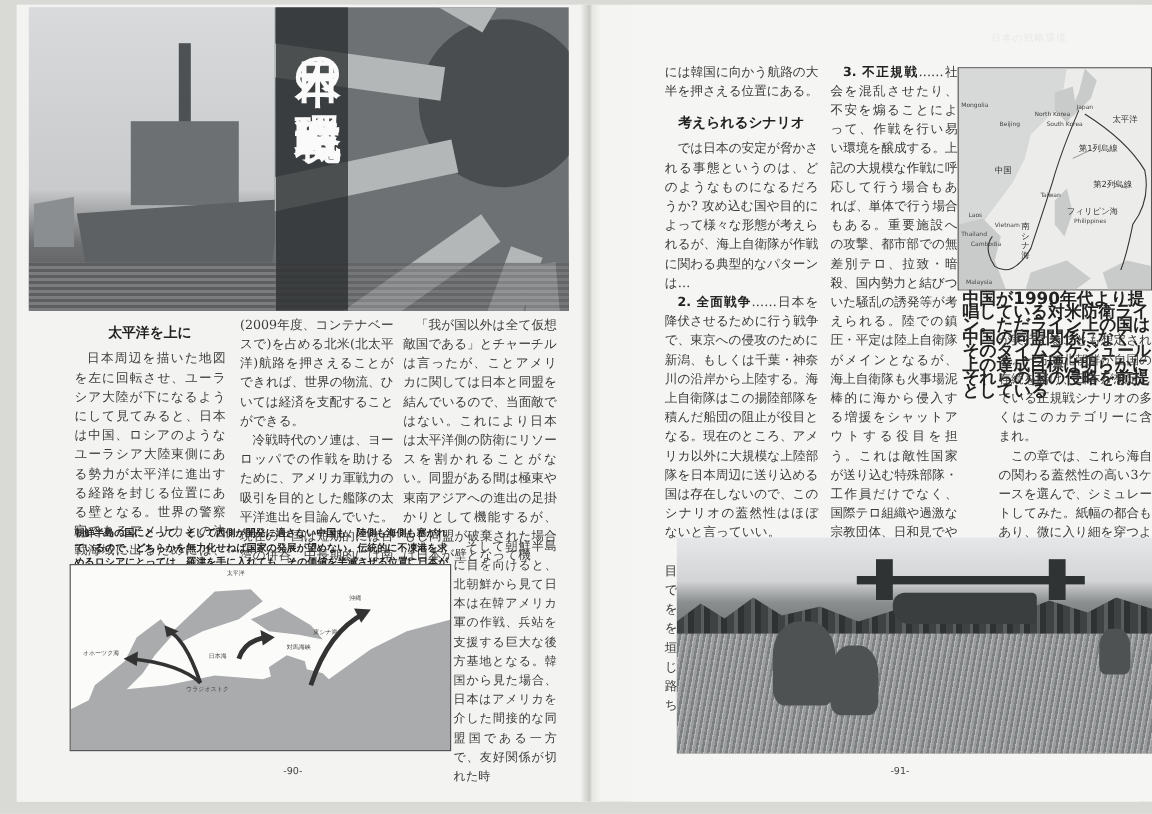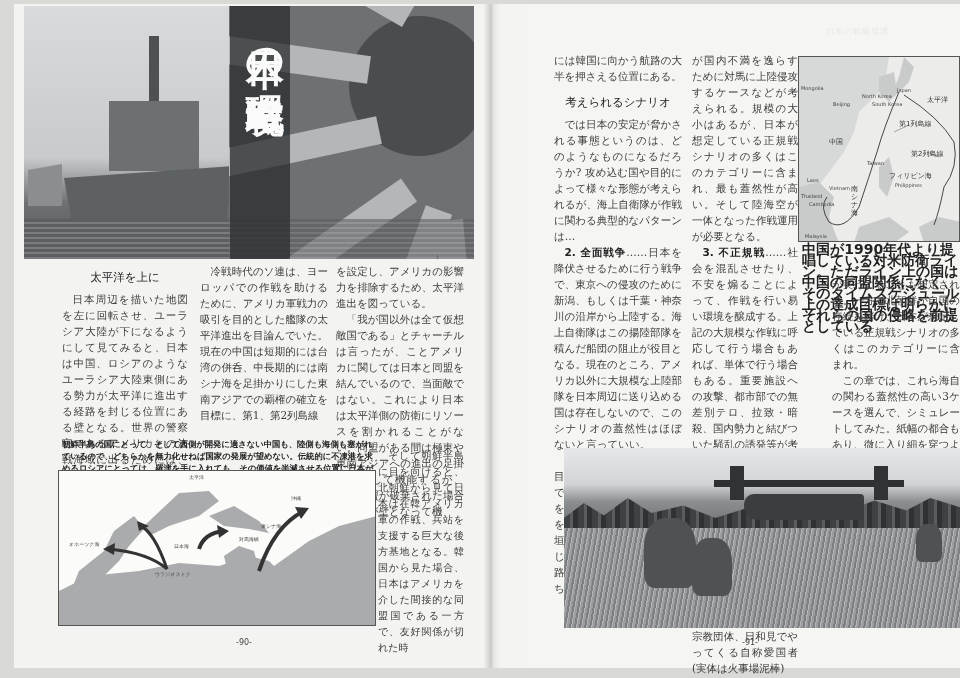--- a/index.html
+++ b/index.html
@@ -21,21 +21,21 @@
   .sea { position: absolute; left: 0; bottom: 0; width: 100%; height: 40px; background: repeating-linear-gradient(180deg, #5c5e60 0 3px, #7a7c7e 3px 5px); }
   .flag-area { position: absolute; left: 205px; top: 0; width: 245px; height: 253px; background: #6e7173; overflow: hidden; }
   .flag-sun { position: absolute; left: 120px; top: 10px; width: 140px; height: 140px; border-radius: 50%; background: #4a4d4f; }
   .flag-ray { position: absolute; background: #b4b7b8; height: 28px; transform-origin: right center; }
   .title-band { position: absolute; left: 206px; top: 0; width: 60px; height: 253px; background: #2a2c2d; opacity: 0.75; }
   .vertical-title { position: absolute; left: 212px; top: 16px; width: 48px; font-family: "DejaVu Sans", sans-serif;
                     font-weight: bold; color: #fafafa; font-size: 38px; line-height: 38px; text-align: center;
                     writing-mode: vertical-rl; letter-spacing: 0px; }
   .col { position: absolute; font-size: 10.5px; line-height: 16px; color: #3b3b3b; text-align: justify; }
   .col p { text-indent: 1em; }
-  .section-head { font-family: "DejaVu Sans", sans-serif; font-weight: normal; font-size: 11.5px; text-align: center; color: #222; margin: 2px 0 6px; text-indent: 0 !important; }
+  .section-head { font-family: "DejaVu Sans", sans-serif; font-weight: bold; font-size: 11.5px; text-align: center; color: #222; margin: 2px 0 6px; text-indent: 0 !important; }
   .item-head { font-family: "DejaVu Sans", sans-serif; font-weight: bold; color: #222; }
   .caption { position: absolute; font-family: "DejaVu Sans", sans-serif; font-weight: bold; font-size: 8.3px; line-height: 12px; color: #222; }
   .map-box { position: absolute; border: 1.5px solid #555; background: #fbfbfa; overflow: hidden; }
   .map-label { position: absolute; font-family: "DejaVu Sans", sans-serif; font-size: 5px; color: #444; white-space: nowrap; }
   .map-label-lg { font-size: 7px; color: #333; }
   .page-num { position: absolute; font-family: "DejaVu Sans", sans-serif; font-size: 8px; color: #444; }
   .running-head { position: absolute; font-family: "DejaVu Sans", sans-serif; font-size: 8px; color: #e8e8e6; letter-spacing: 1px; }
   .mil-photo { position: absolute; left: 38px; top: 444px; width: 398px; height: 180px; overflow: hidden;
                background: linear-gradient(180deg, #e6e7e8 0%, #d2d4d5 20%, #8b8e8f 30%, #6f7273 45%, #8e9091 60%, #a3a5a6 100%); }
   .tree-line { position: absolute; left: 0; top: 40px; width: 100%; height: 50px;
@@ -75,25 +75,25 @@
       <div class="title-band"></div>
       <div class="vertical-title">日本の戦略環境</div>
     </div>
 
     <div class="col" style="left:48px;top:263px;width:126px;">
       <div class="section-head">太平洋を上に</div>
       <p>日本周辺を描いた地図を左に回転させ、ユーラシア大陸が下になるようにして見てみると、日本は中国、ロシアのようなユーラシア大陸東側にある勢力が太平洋に進出する経路を封じる位置にある壁となる。世界の警察官であるアメリカとの決戦海域に出るためには、まず日本を制さなくてはならない。さらに高付加価値商品の多くが運ばれ、貨物海運の13.4%</p>
     </div>
 
     <div class="col" style="left:186px;top:259px;width:128px;">
+      <p style="text-indent:0">(2009年度、コンテナベースで)を占める北米(北太平洋)航路を押さえることができれば、世界の物流、ひいては経済を支配することができる。</p>
       <p>冷戦時代のソ連は、ヨーロッパでの作戦を助けるために、アメリカ軍戦力の吸引を目的とした艦隊の太平洋進出を目論んでいた。現在の中国は短期的には台湾の併呑、中長期的には南シナ海を足掛かりにした東南アジアでの覇権の確立を目標に、第1、第2列島線</p>
     </div>
 
     <div class="col" style="left:322px;top:259px;width:128px;">
-      <p style="text-indent:0">を設定し、アメリカの影響力を排除するため、太平洋進出を図っている。</p>
       <p>「我が国以外は全て仮想敵国である」とチャーチルは言ったが、ことアメリカに関しては日本と同盟を結んでいるので、当面敵ではない。これにより日本は太平洋側の防衛にリソースを割かれることがない。同盟がある間は極東や東南アジアへの進出の足掛かりとして機能するが、もし同盟が破棄された場合は日本が壁となって機</p>
     </div>
 
     <div class="col" style="left:364px;top:444px;width:86px;font-size:10px;">
       <p>そして朝鮮半島に目を向けると、北朝鮮から見て日本は在韓アメリカ軍の作戦、兵站を支援する巨大な後方基地となる。韓国から見た場合、日本はアメリカを介した間接的な同盟国である一方で、友好関係が切れた時</p>
     </div>
 
     <div class="caption" style="left:48px;top:434px;width:314px;">朝鮮半島の国にとって、そして西側が開発に適さない中国も、陸側も海側も塞がれているので、どちらかを無力化せねば国家の発展が望めない。伝統的に不凍港を求めるロシアにとっては、羅津を手に入れても、その価値を半減させる位置に日本がいる</div>
 
     <div class="map-box" style="left:44px;top:466px;width:318px;height:156px;">
@@ -133,21 +133,20 @@
 
     <div class="col" style="left:28px;top:48px;width:128px;">
       <p style="text-indent:0">には韓国に向かう航路の大半を押さえる位置にある。</p>
       <div class="section-head" style="margin-top:10px;">考えられるシナリオ</div>
       <p>では日本の安定が脅かされる事態というのは、どのようなものになるだろうか? 攻め込む国や目的によって様々な形態が考えられるが、海上自衛隊が作戦に関わる典型的なパターンは…</p>
       <p><span class="item-head">2. 全面戦争</span><span>……日本を降伏させるために行う戦争で、東京への侵攻のために新潟、もしくは千葉・神奈川の沿岸から上陸する。海上自衛隊はこの揚陸部隊を積んだ船団の阻止が役目となる。現在のところ、アメリカ以外に大規模な上陸部隊を日本周辺に送り込める国は存在しないので、このシナリオの蓋然性はほぼないと言っていい。</span></p>
       <p><span class="item-head">2. 制限戦争</span><span>……特定の目的のために行われる戦争で、中国がアメリカの介入を遅らせ、台湾侵攻の確度を高めるために下地島・石垣島を占領するケース。同じく中国が自国の海上交通路の確保=他国の排除を打ち出すケース。韓国</span></p>
     </div>
 
     <div class="col" style="left:166px;top:48px;width:106px;">
-      <p style="text-indent:0">が国内不満を逸らすために対馬に上陸侵攻するケースなどが考えられる。規模の大小はあるが、日本が想定している正規戦シナリオの多くはこのカテゴリーに含まれ、最も蓋然性が高い。そして陸海空が一体となった作戦運用が必要となる。</p>
       <p><span class="item-head">3. 不正規戦</span><span>……社会を混乱させたり、不安を煽ることによって、作戦を行い易い環境を醸成する。上記の大規模な作戦に呼応して行う場合もあれば、単体で行う場合もある。重要施設への攻撃、都市部での無差別テロ、拉致・暗殺、国内勢力と結びついた騒乱の誘発等が考えられる。陸での鎮圧・平定は陸上自衛隊がメインとなるが、海上自衛隊も火事場泥棒的に海から侵入する増援をシャットアウトする役目を担う。これは敵性国家が送り込む特殊部隊・工作員だけでなく、国際テロ組織や過激な宗教団体、日和見でやってくる自称愛国者(実体は火事場泥棒)</span></p>
     </div>
 
     <div class="map-box" style="left:272px;top:52px;width:162px;height:186px;">
       <svg width="162" height="186" viewBox="0 0 162 186">
         <rect width="162" height="186" fill="#ececeb"></rect>
         <path d="M0 0 L90 0 L85 30 L70 45 L60 55 L55 75 L45 95 L30 115 L15 135 L0 140 Z" fill="#d7d8d8"></path>
         <path d="M0 130 L20 125 L35 140 L30 160 L40 186 L0 186 Z" fill="#c9caca"></path>
         <path d="M80 20 L95 15 L98 35 L90 45 L80 35 Z" fill="#c9caca"></path>
         <path d="M95 40 L110 25 L115 10 L105 0 L100 20 L92 38 Z" fill="#c9caca"></path>

